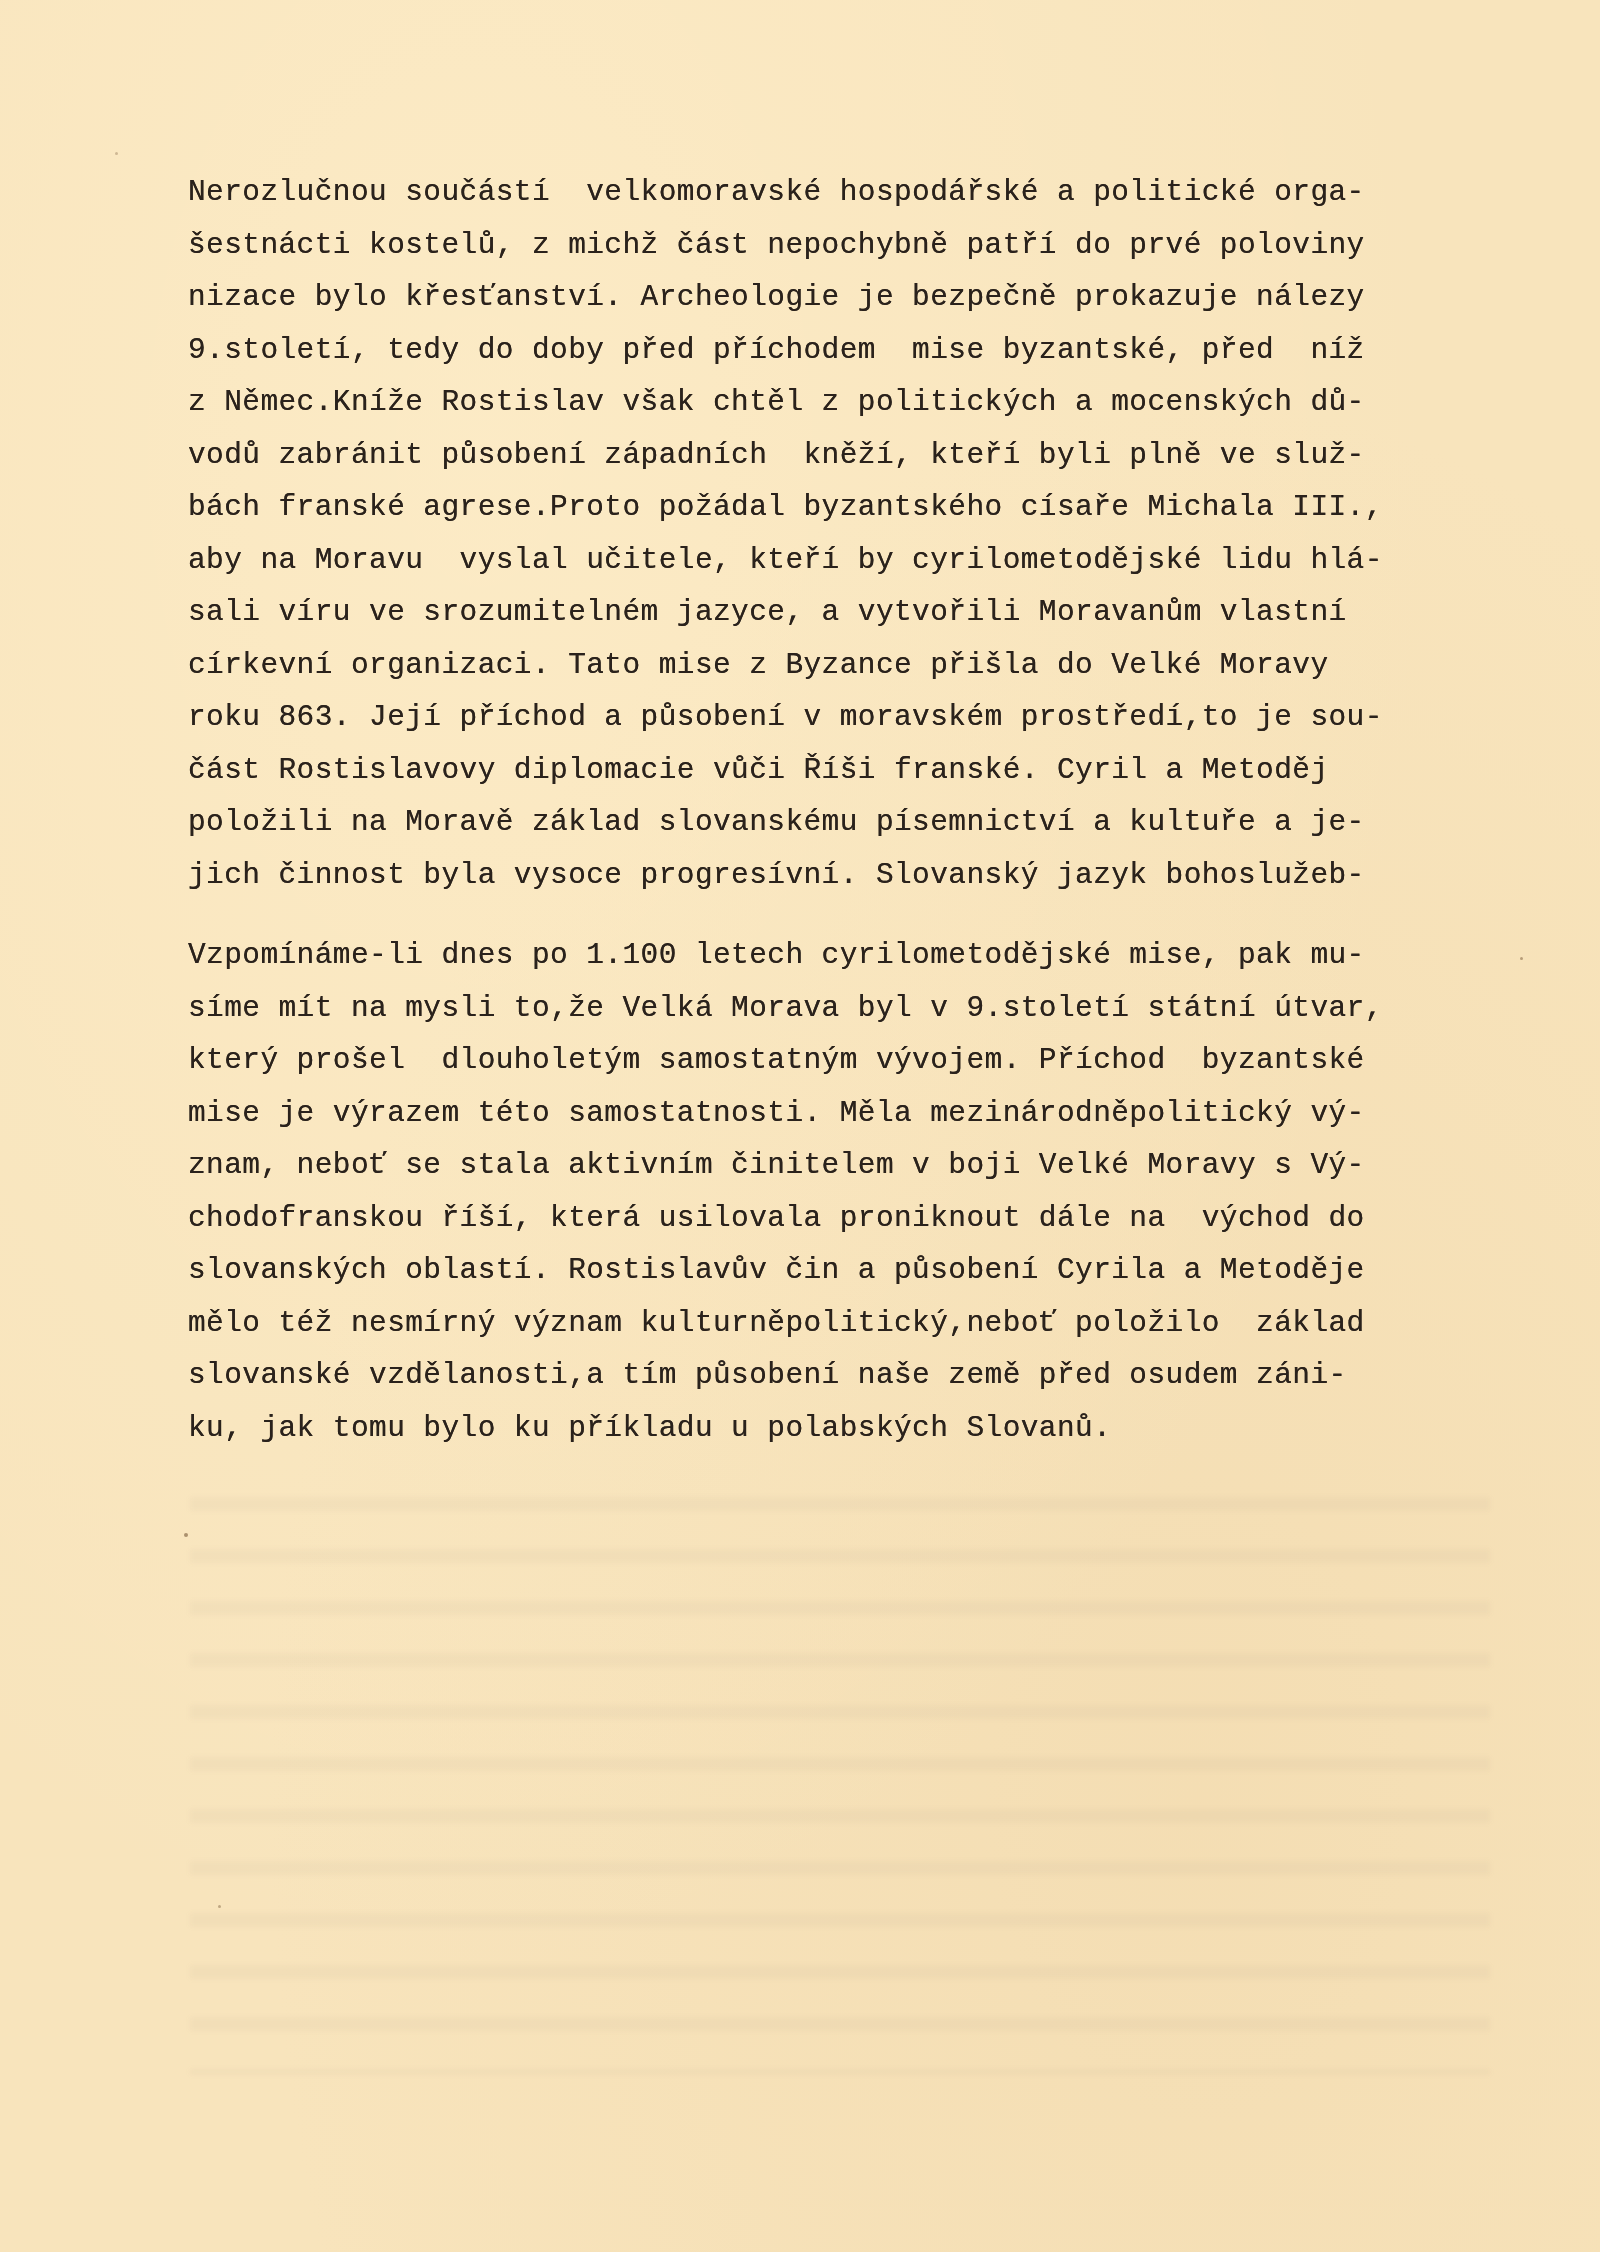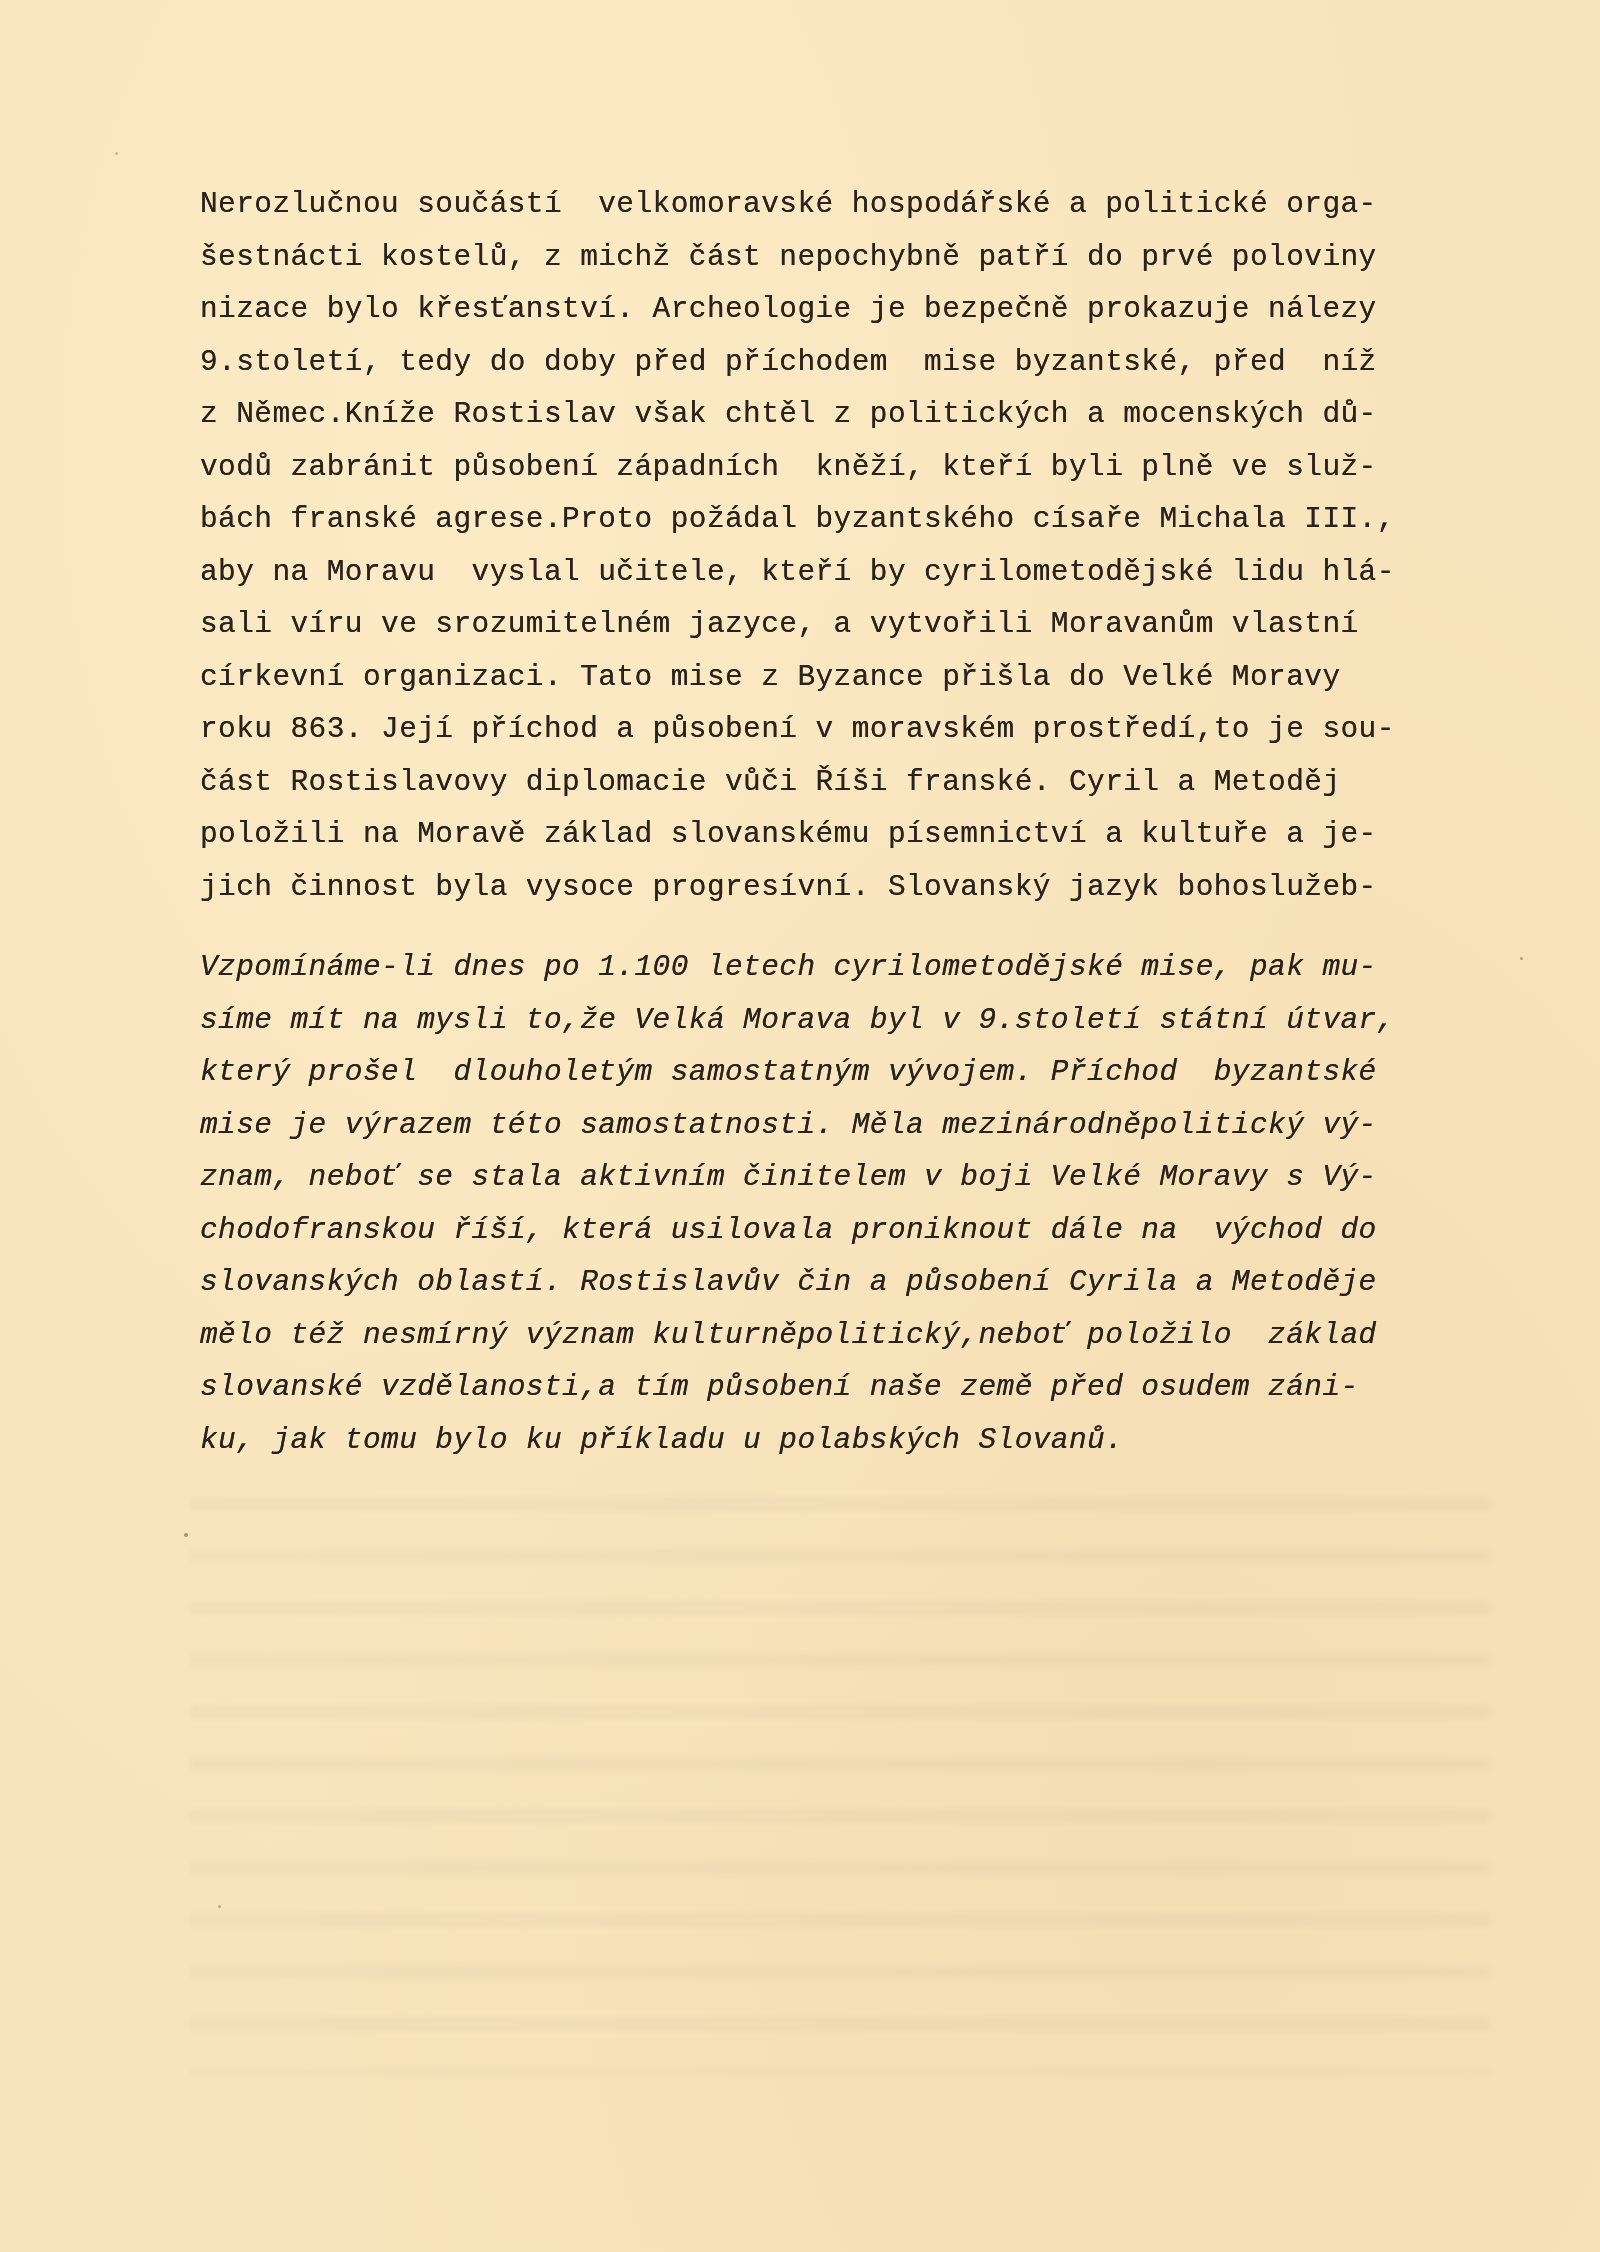--- a/index.html
+++ b/index.html
@@ -50,25 +50,24 @@
       left: 188px;
       top: 166px;
       width: 1350px;
       font-family: "Liberation Mono", "DejaVu Sans Mono", monospace;
       font-size: 29.5px;
       color: #2a221c;
       letter-spacing: 0.4px;
       text-shadow: 0 0 0.6px rgba(30,22,15,0.8);
     }
     .paragraph {
-      margin: 12px;
+      margin: 0;
     }
     .paragraph + .paragraph {
       margin-top: 28px;
-      font-style: italic;
     }
     .line {
       display: block;
       height: 52.5px;
       line-height: 52.5px;
       white-space: pre;
     }
   </style>
 </head>
 <body>

